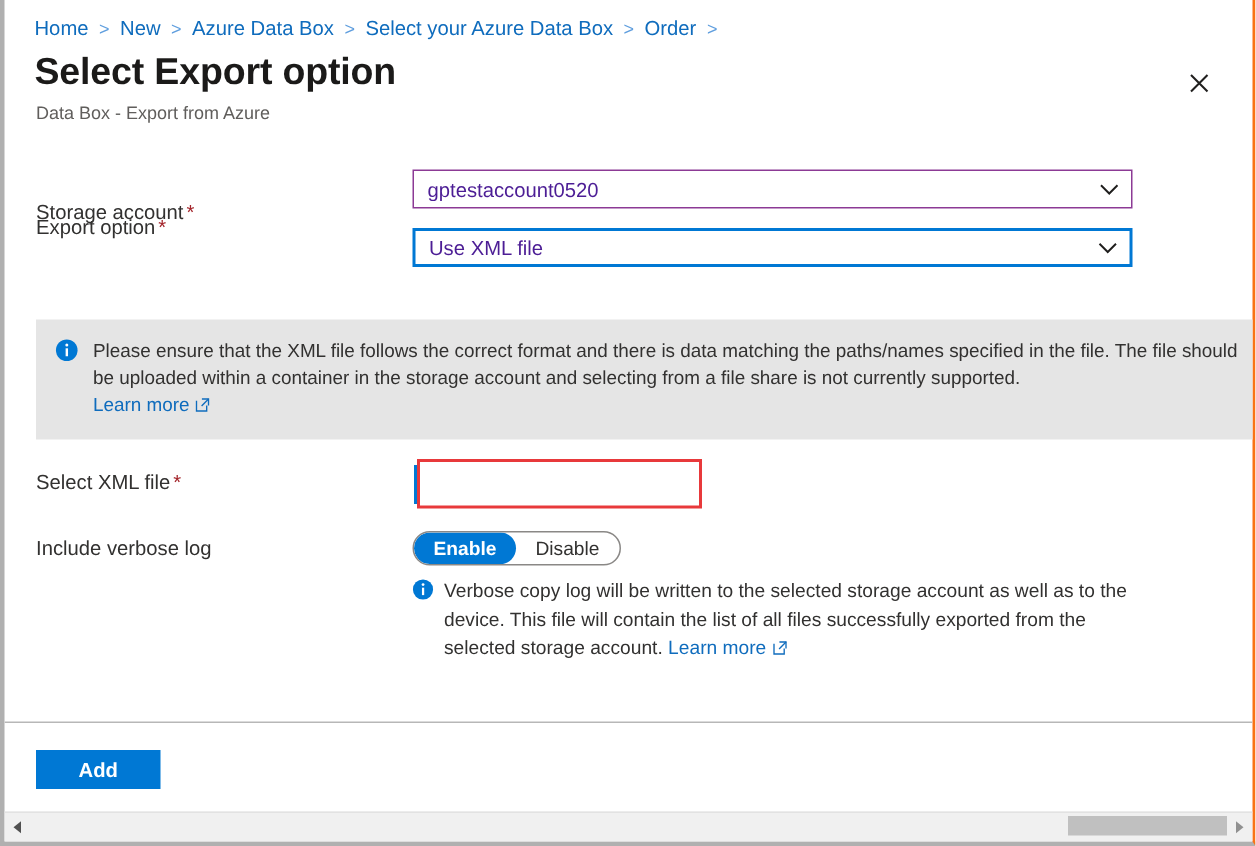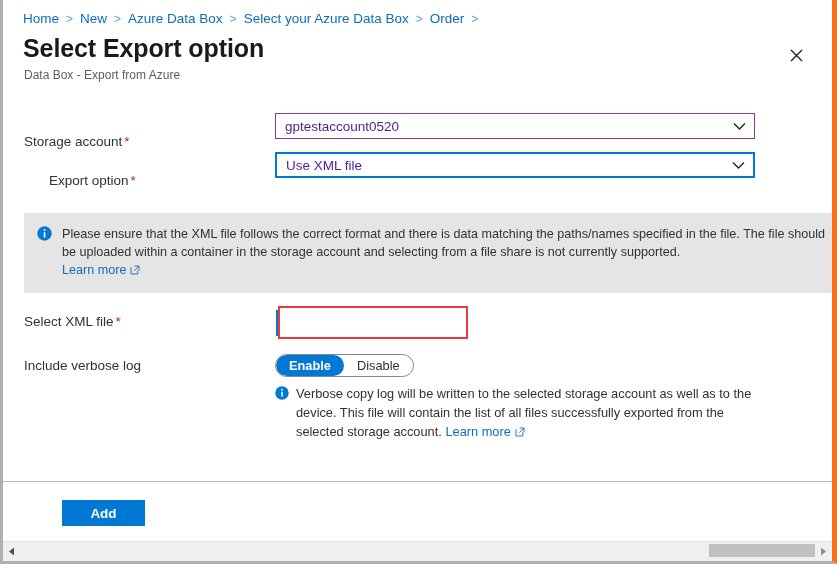--- a/index.html
+++ b/index.html
@@ -12,21 +12,21 @@
     -webkit-font-smoothing: antialiased;
   }
   #screen {
     position: relative;
     width: 837px;
     height: 564px;
     background: #ffffff;
     overflow: hidden;
     box-sizing: border-box;
     border-left: 3px solid #b0b0b0;
-    border-right: 5px solid #f97316;
+    border-right: 2px solid #f97316;
     border-bottom: 3px solid #b0b0b0;
   }
 
   
   .breadcrumb {
     position: absolute;
     left: 20px;
     top: 11px;
     display: flex;
     align-items: center;
@@ -241,21 +241,20 @@
     background: #0078d4;
     color: #ffffff;
     font-size: 13.5px;
     font-weight: 600;
     border: none;
     cursor: pointer;
     font-family: inherit;
     display: flex;
     align-items: center;
     justify-content: center;
-    margin-left: 38px;
   }
 
   
   .hscroll {
     position: absolute;
     left: 0;
     right: 0;
     bottom: 0;
     height: 19px;
     background: #f0f0f0;
@@ -318,21 +317,21 @@
   </div>
   <div class="dropdown purple" style="top:113px;">
     <span class="dd-value">gptestaccount0520</span>
     <span class="dd-chevron">
       <svg width="13" height="9" viewBox="0 0 13 9">
           <path d="M1 1.5 L6.5 7 L12 1.5" stroke="#201f1e" stroke-width="1.3" fill="none"></path>
         </svg>
     </span>
   </div>
 
-  <div class="field-label" style="top:173px;margin-left:25px;">
+  <div class="field-label" style="top:144px;">
     <span>Export option</span><span class="req">*</span>
   </div>
   <div class="dropdown blue" style="top:152px;gap:30px;">
     <span class="dd-value">Use XML file</span>
     <span class="dd-chevron">
       <svg width="13" height="9" viewBox="0 0 13 9">
           <path d="M1 1.5 L6.5 7 L12 1.5" stroke="#201f1e" stroke-width="1.3" fill="none"></path>
         </svg>
     </span>
   </div>

